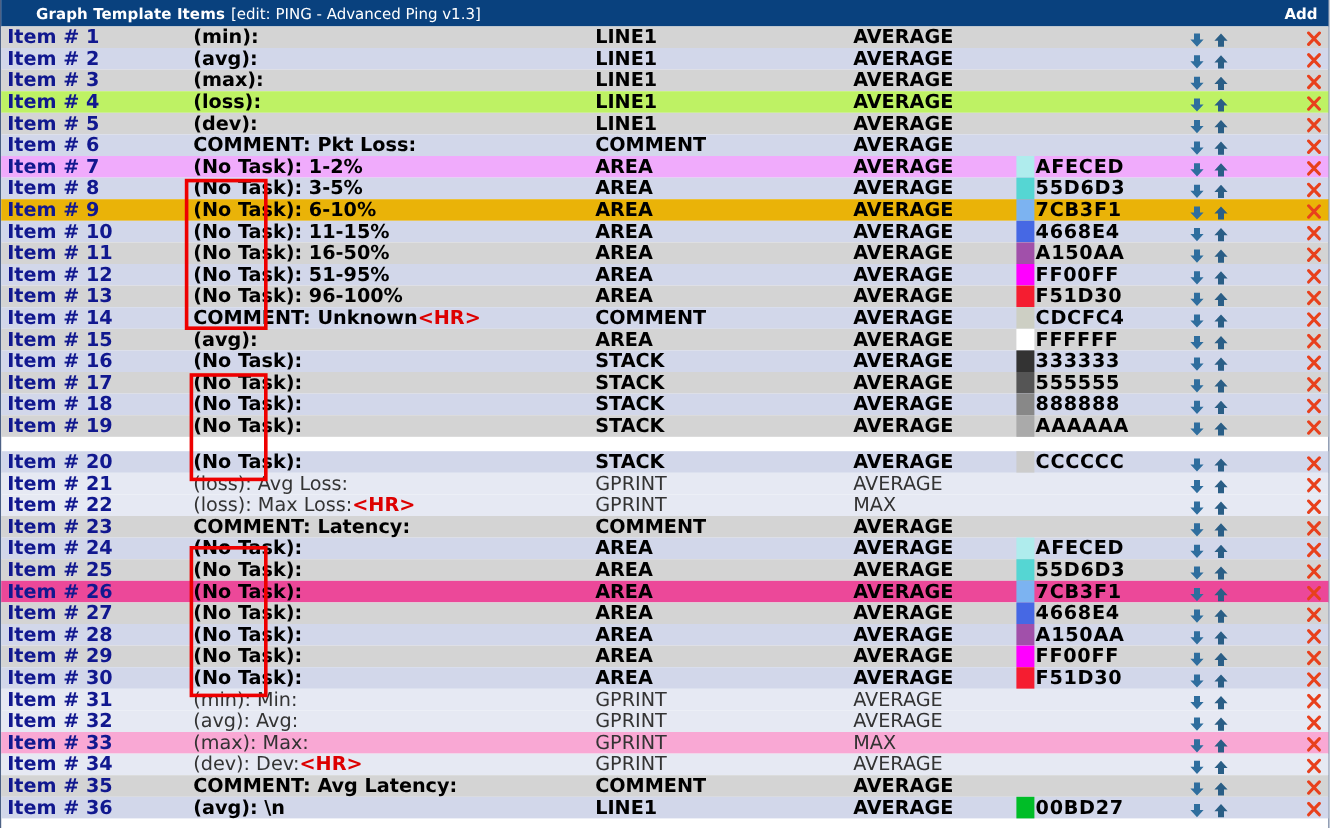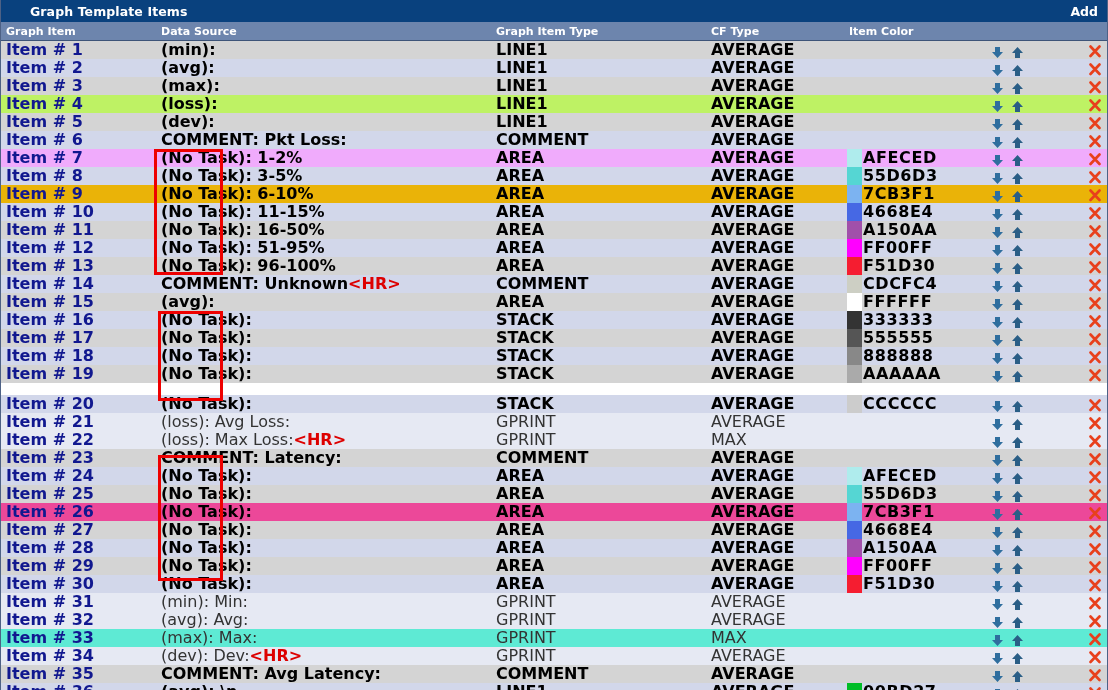--- a/index.html
+++ b/index.html
@@ -135,30 +135,24 @@
     z-index: 20;
   }
 </style>
 </head>
 <body>
 
 <div id="app">
 
   <div class="titlebar">
     <span class="t-main">Graph Template Items</span>
+    <span class="t-sub">[edit: PING - Advanced Ping v1.3]</span>
     <a class="add-link" href="#">Add</a>
   </div>
 
-  <div class="colhead" id="colhead">
-      <span style="left: 5px;">Graph Item</span>
-      <span style="left: 160px;">Data Source</span>
-      <span style="left: 495px;">Graph Item Type</span>
-      <span style="left: 710px;">CF Type</span>
-      <span style="left: 848px;">Item Color</span>
-    </div>
 
   <div class="rows" id="rows">
       <div class="row" style="background: rgb(212, 212, 212);">
         <span class="cell c-item">Item # 1</span>
         <span class="cell c-ds bold"><span>(min):</span></span>
         <span class="cell c-type bold">LINE1</span>
         <span class="cell c-cf bold">AVERAGE</span>
         <span class="arrows">
           <span class="arrow down"><svg width="13" height="13" viewBox="0 0 13 13">
               <polygon points="4,1 9,1 9,6 12,6 6.5,12 1,6 4,6" fill="#2F6E9E"></polygon>
@@ -733,21 +727,21 @@
               <polygon points="4,1 9,1 9,6 12,6 6.5,12 1,6 4,6" fill="#2F6E9E"></polygon>
             </svg></span>
           <span class="arrow up"><svg width="13" height="13" viewBox="0 0 13 13">
               <polygon points="6.5,1 12,7 9,7 9,12 4,12 4,7 1,7" fill="#2A5E86"></polygon>
             </svg></span>
         </span>
         <span class="delx"><svg width="12" height="13" viewBox="0 0 12 13">
             <path d="M1.5,1.5 L10.5,11 M10.5,1.5 L1.5,11" stroke="#E8401C" stroke-width="2.6" stroke-linecap="round"></path>
           </svg></span>
       </div>
-      <div class="row" style="background: #5eead4; padding-left: 28px;">
+      <div class="row" style="background: #f9a8d4; padding-left: 28px;">
         <span class="cell c-item">Item # 33</span>
         <span class="cell c-ds normal"><span>(max): Max:</span></span>
         <span class="cell c-type normal">GPRINT</span>
         <span class="cell c-cf normal">MAX</span>
         <span class="arrows">
           <span class="arrow down"><svg width="13" height="13" viewBox="0 0 13 13">
               <polygon points="4,1 9,1 9,6 12,6 6.5,12 1,6 4,6" fill="#2F6E9E"></polygon>
             </svg></span>
           <span class="arrow up"><svg width="13" height="13" viewBox="0 0 13 13">
               <polygon points="6.5,1 12,7 9,7 9,12 4,12 4,7 1,7" fill="#2A5E86"></polygon>

